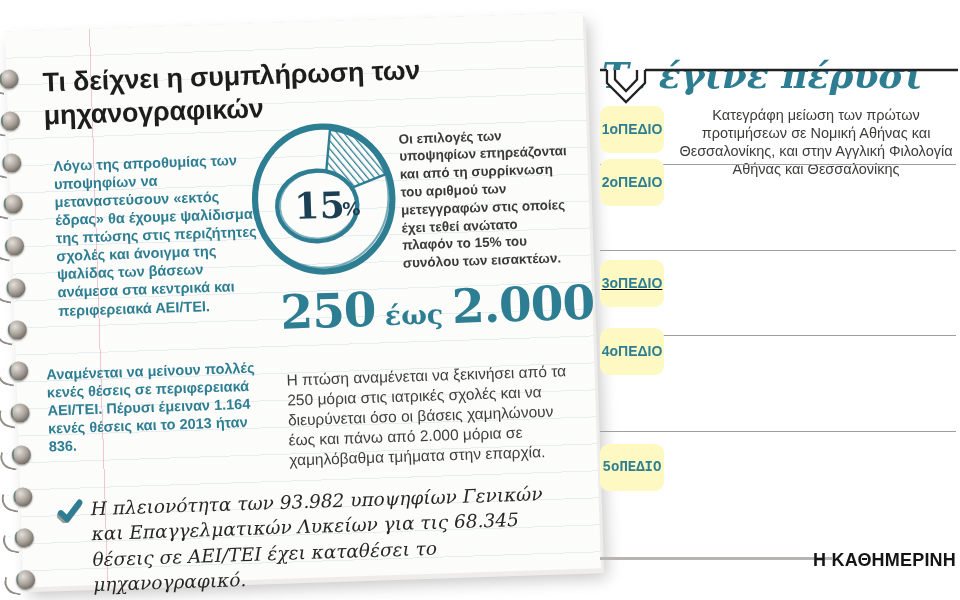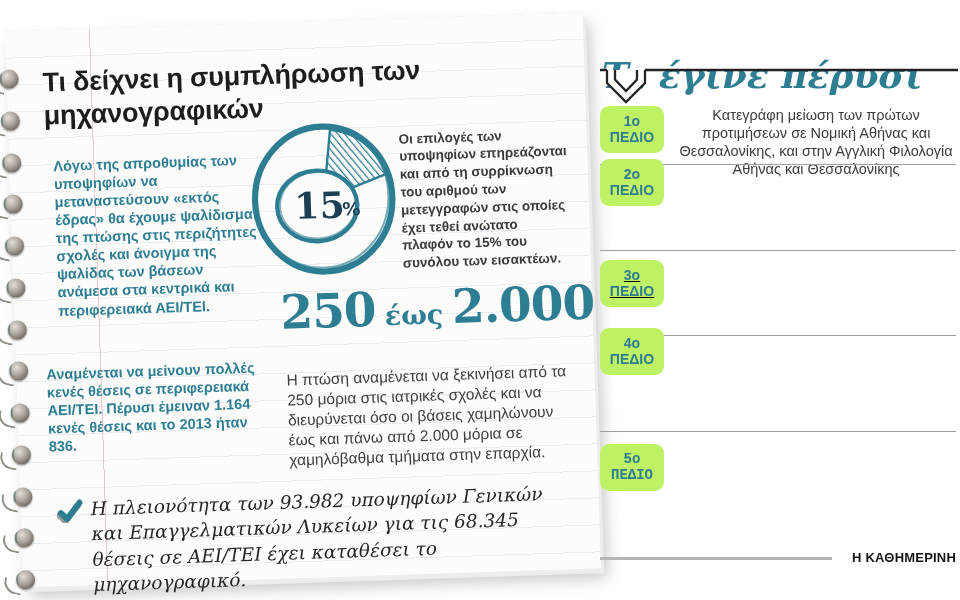--- a/index.html
+++ b/index.html
@@ -57,27 +57,27 @@
   .panel-title{position:absolute;left:2px;top:24px;
         font-family:"DejaVu Serif","Liberation Serif",serif;font-style:italic;font-weight:600;
         font-size:36px;color:#2e7e93;}
   .rule-arrow{position:absolute;left:0;top:66px;}
 
   .divider{position:absolute;left:0;right:2px;height:1px;background:#9e9e9c;}
   .d1{top:164px;} .d2{top:250px;} .d3{top:335px;} .d4{top:431px;}
 
   .item{position:absolute;left:0;display:flex;align-items:flex-start;}
   .i1{top:106px;} .i2{top:159px;} .i3{top:260px;text-decoration:underline;} .i4{top:328px;} .i5{top:444px;font-family:Liberation Mono, monospace;}
-  .badge{flex:0 0 64px;height:47px;border-radius:9px;background:#bef264;
-        display:flex;flex-direction:column;align-items:center;justify-content:center;
+  .badge{flex:0 0 64px;height:47px;border-radius:9px;background:#fef9c3;
+        display:flex;flex-direction:row;align-items:center;justify-content:center;
         color:#2e7e93;font-weight:bold;font-size:14px;line-height:1.12;}
   .item-text{margin-left:11px;width:282px;color:#3c3c3a;font-size:14.5px;line-height:1.25;text-align:center;}
 
   .bottom-rule{position:absolute;left:0;top:557px;width:232px;height:3px;background:#b6b5b3;}
-  .brand{position:absolute;right:2px;top:550px;font-weight:bold;font-size:13px;
+  .brand{position:absolute;right:2px;top:550px;font-weight:bold;font-size:18px;
         color:#141414;letter-spacing:.2px;}
 </style>
 </head>
 <body>
 
 <div id="stage">
 
   <div class="page">
 
     <div class="rings">

